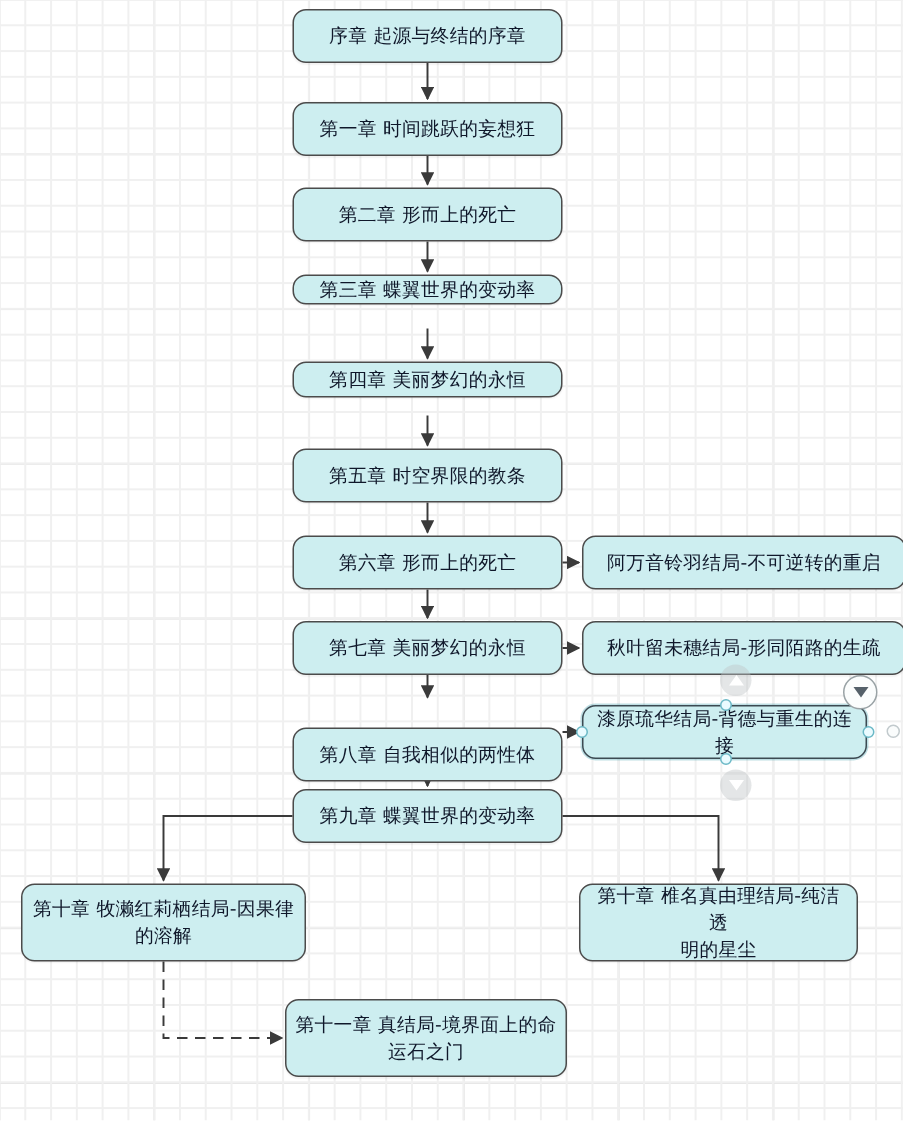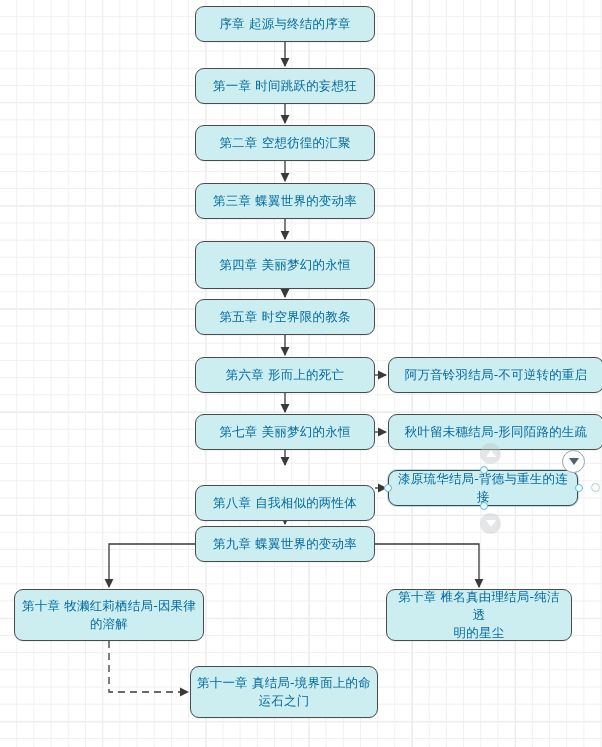--- a/index.html
+++ b/index.html
@@ -39,21 +39,21 @@
   .node {
     position: absolute;
     box-sizing: border-box;
     background: #cdeef0;
     border: 1.6px solid #4b4b4b;
     border-radius: 9px;
     display: flex;
     align-items: center;
     justify-content: center;
     text-align: center;
-    color: #0369a1;
+    color: #0f172a;
     font-size: 12.5px;
     line-height: 1.42;
     letter-spacing: 0.2px;
     padding: 2px 6px;
     box-shadow: 0 1px 1px rgba(0,0,0,0.05);
   }
   .node .label {
     display: block;
     width: 100%;
     white-space: pre-line;
@@ -163,26 +163,26 @@
   </svg>
 
   <div id="node-layer">
       <div class="node" style="left: 195px; top: 6px; width: 180px; height: 36px;">
         <span class="label">序章 起源与终结的序章</span>
       </div>
       <div class="node" style="left: 195px; top: 68px; width: 180px; height: 36px;">
         <span class="label">第一章 时间跳跃的妄想狂</span>
       </div>
       <div class="node" style="left: 195px; top: 125px; width: 180px; height: 36px;">
-        <span class="label">第二章 空想彷徨的汇聚</span>
-      </div>
-      <div class="node" style="left: 195px; top: 183px; width: 180px; height: 36px;">
+        <span class="label">第二章 形而上的死亡</span>
+      </div>
+      <div class="node" style="left: 195px; top: 183px; width: 180px; height: 20px;">
         <span class="label">第三章 蝶翼世界的变动率</span>
       </div>
-      <div class="node" style="left: 195px; top: 241px; width: 180px; height: 48px;">
+      <div class="node" style="left: 195px; top: 241px; width: 180px; height: 24px;">
         <span class="label">第四章 美丽梦幻的永恒</span>
       </div>
       <div class="node" style="left: 195px; top: 299px; width: 180px; height: 36px;">
         <span class="label">第五章 时空界限的教条</span>
       </div>
       <div class="node" style="left: 195px; top: 357px; width: 180px; height: 36px; text-align: center;">
         <span class="label">第六章 形而上的死亡</span>
       </div>
       <div class="node" style="left: 195px; top: 414px; width: 180px; height: 36px;">
         <span class="label">第七章 美丽梦幻的永恒</span>

